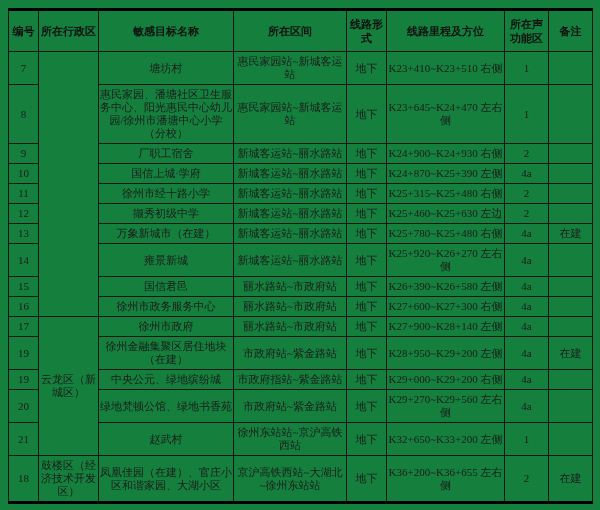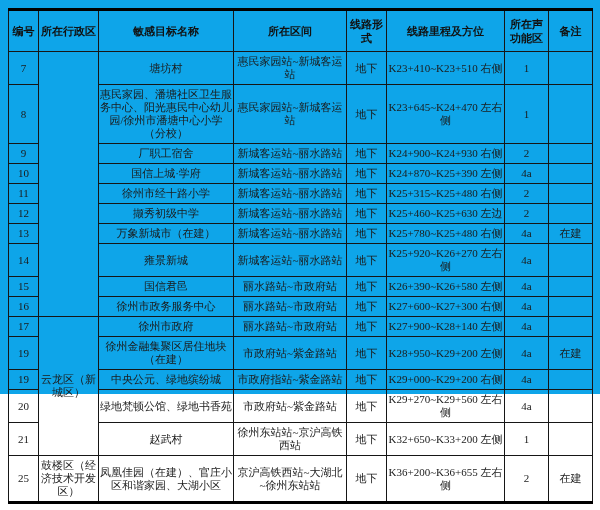--- a/index.html
+++ b/index.html
@@ -1,16 +1,16 @@
 <!DOCTYPE html>
 <html><head>
 <meta charset="utf-8">
 <style>
   html,body{margin:0;padding:0;background:#ffffff;width:600px;height:510px;overflow:hidden;}
-  .page{position:relative;width:600px;height:394px;background:#0ea5e9;
+  .page{position:relative;width:600px;height:510px;background:#15803d;
         font-family:"Liberation Serif","DejaVu Serif",serif;color:#1b1b1b;}
   table.doc{position:absolute;left:8px;top:8px;width:584px;border-collapse:collapse;
         table-layout:fixed;border-top:3px solid #000;border-bottom:3px solid #000;}
   th,td{border:1px solid #161616;text-align:center;vertical-align:middle;
         overflow:hidden;word-break:normal;}
   th{font-family:"Liberation Sans","DejaVu Sans",sans-serif;font-weight:bold;
      font-size:11px;line-height:14px;padding:2px 1px;height:36px;color:#111;}
   td{font-size:11px;line-height:13px;padding:3px 1px;}
   td.c-id{font-size:11px;}
   col.w-id{width:30px;} col.w-district{width:60px;} col.w-name{width:135px;}
@@ -176,21 +176,21 @@
       <tr>
         <td class="c-id">21</td>
         <td>赵武村</td>
         <td>徐州东站站~京沪高铁西站</td>
         <td>地下</td>
         <td>K32+650~K33+200 左侧</td>
         <td>1</td>
         <td></td>
       </tr>
       <tr>
-        <td class="c-id">25</td>
+        <td class="c-id">18</td>
         <td>鼓楼区（经济技术开发区）</td>
         <td>凤凰佳园（在建）、官庄小区和谐家园、大湖小区</td>
         <td>京沪高铁西站~大湖北~徐州东站站</td>
         <td>地下</td>
         <td>K36+200~K36+655 左右侧</td>
         <td>2</td>
         <td>在建</td>
       </tr>
     </tbody>
   </table>

